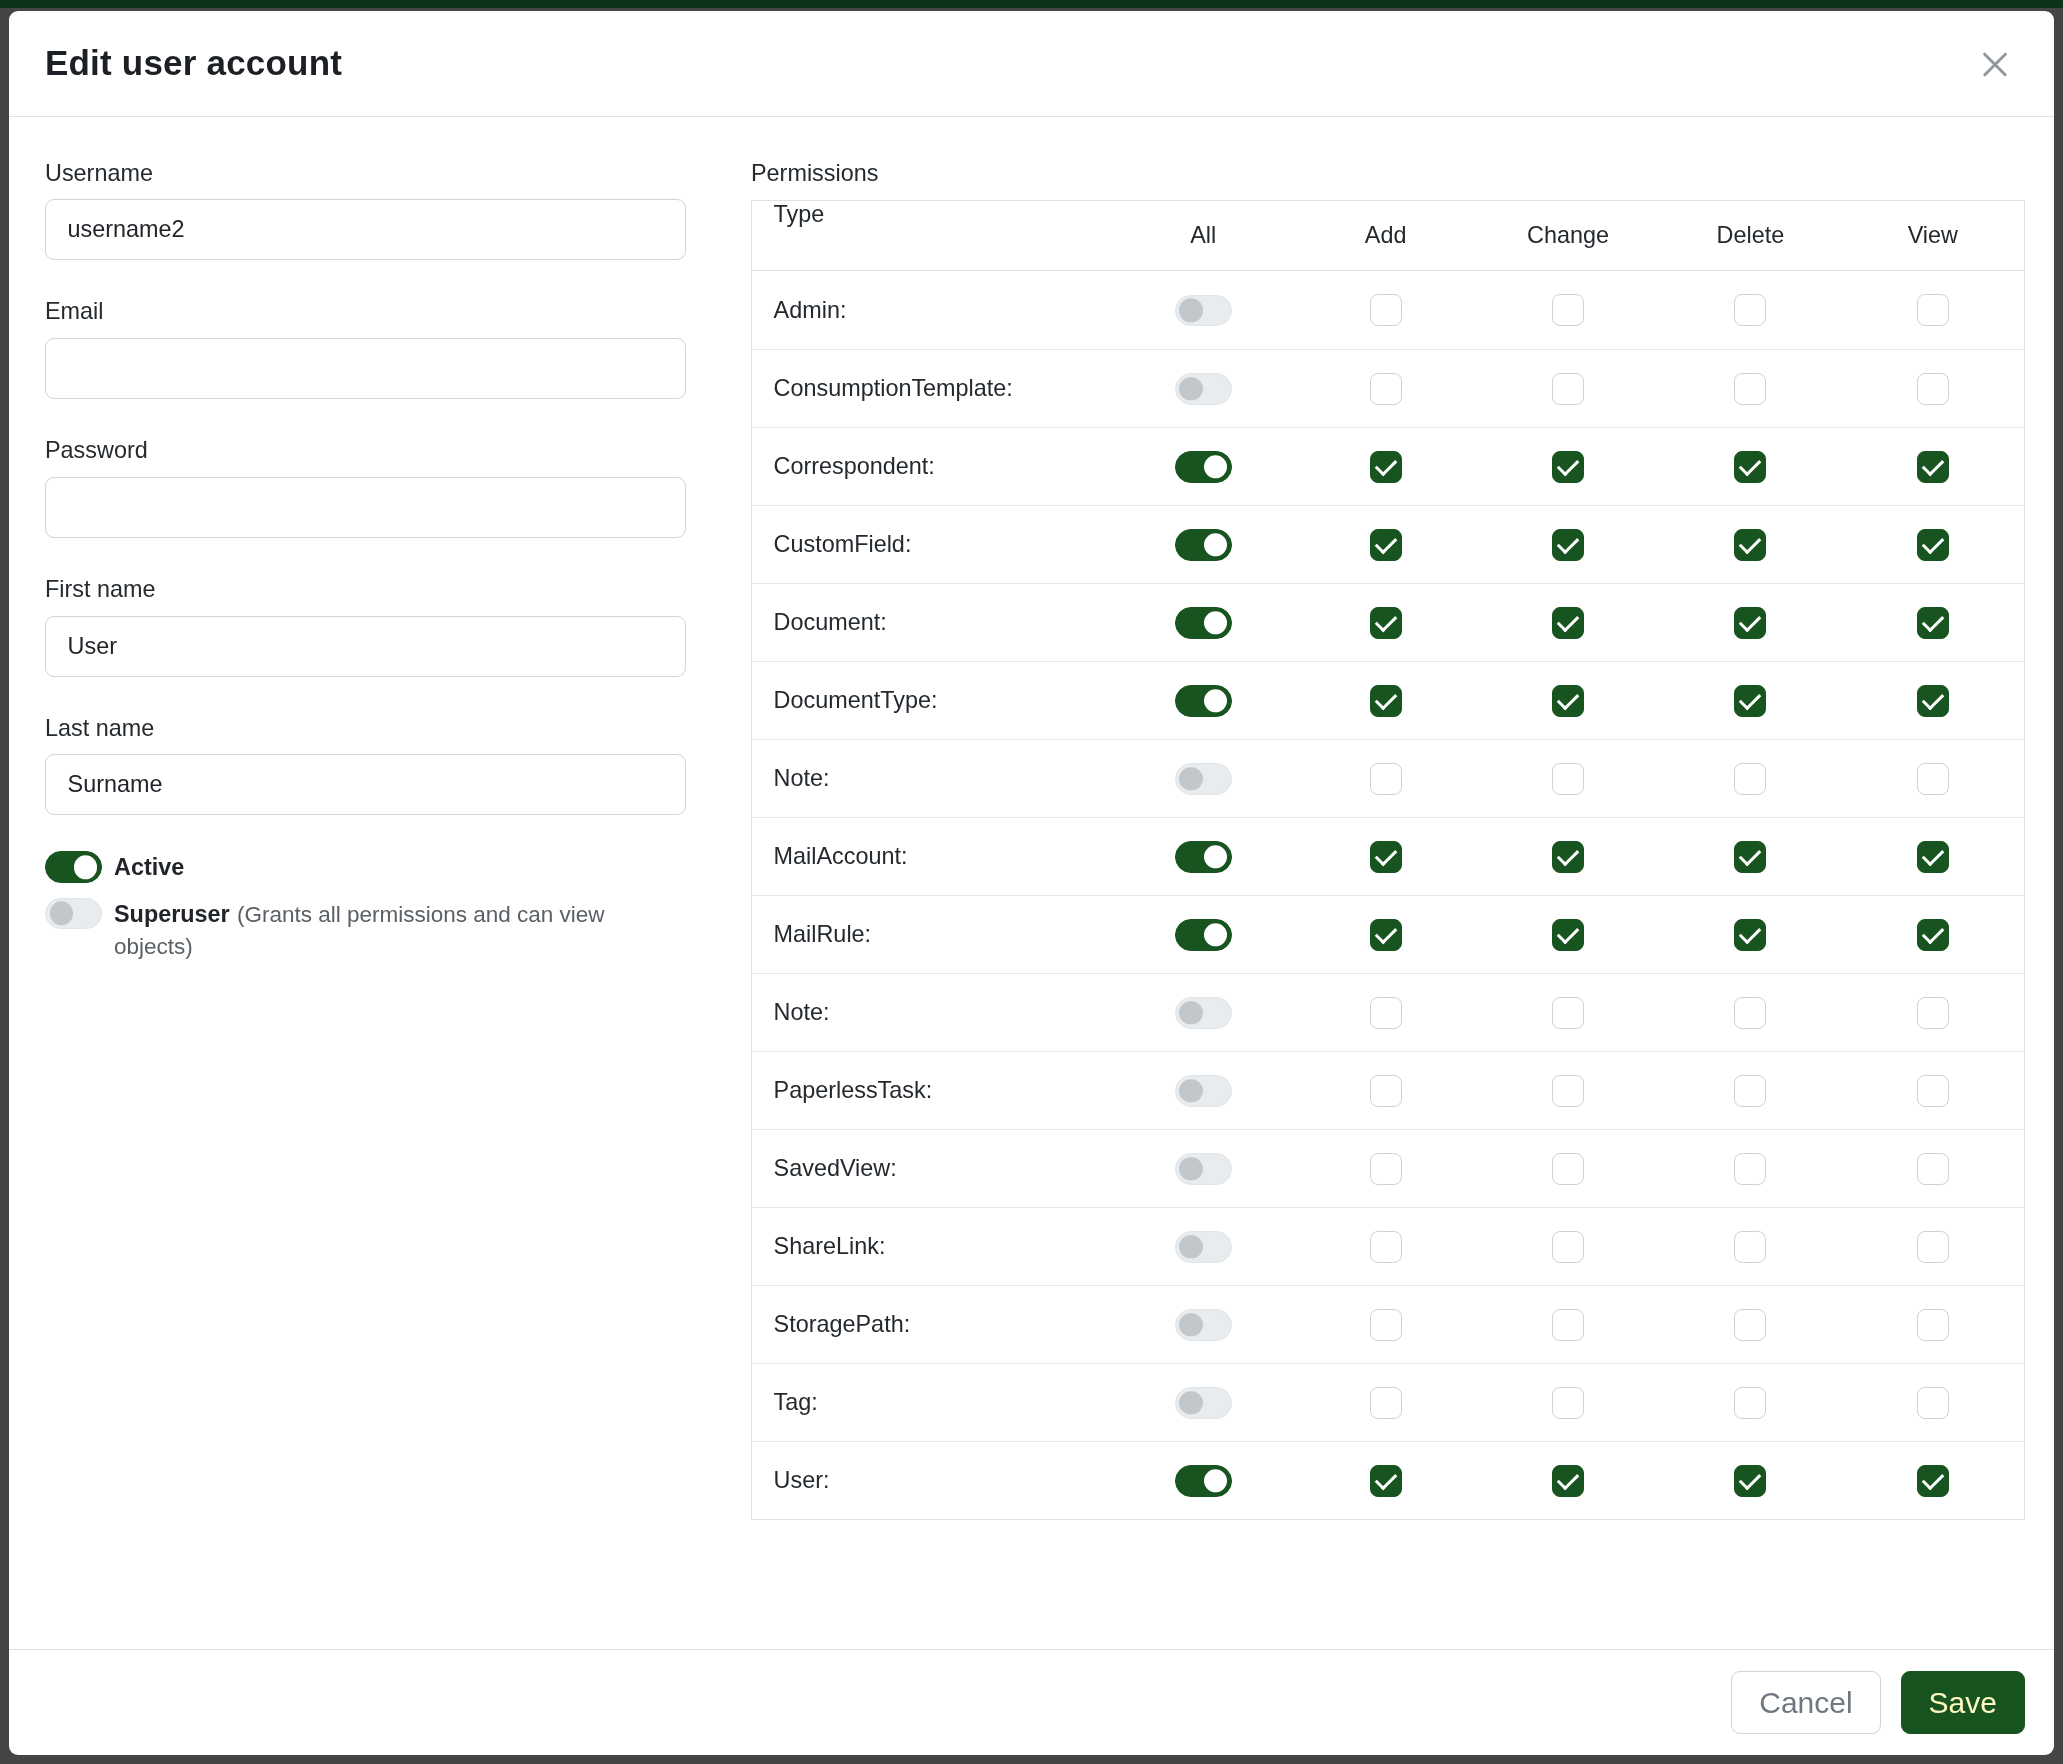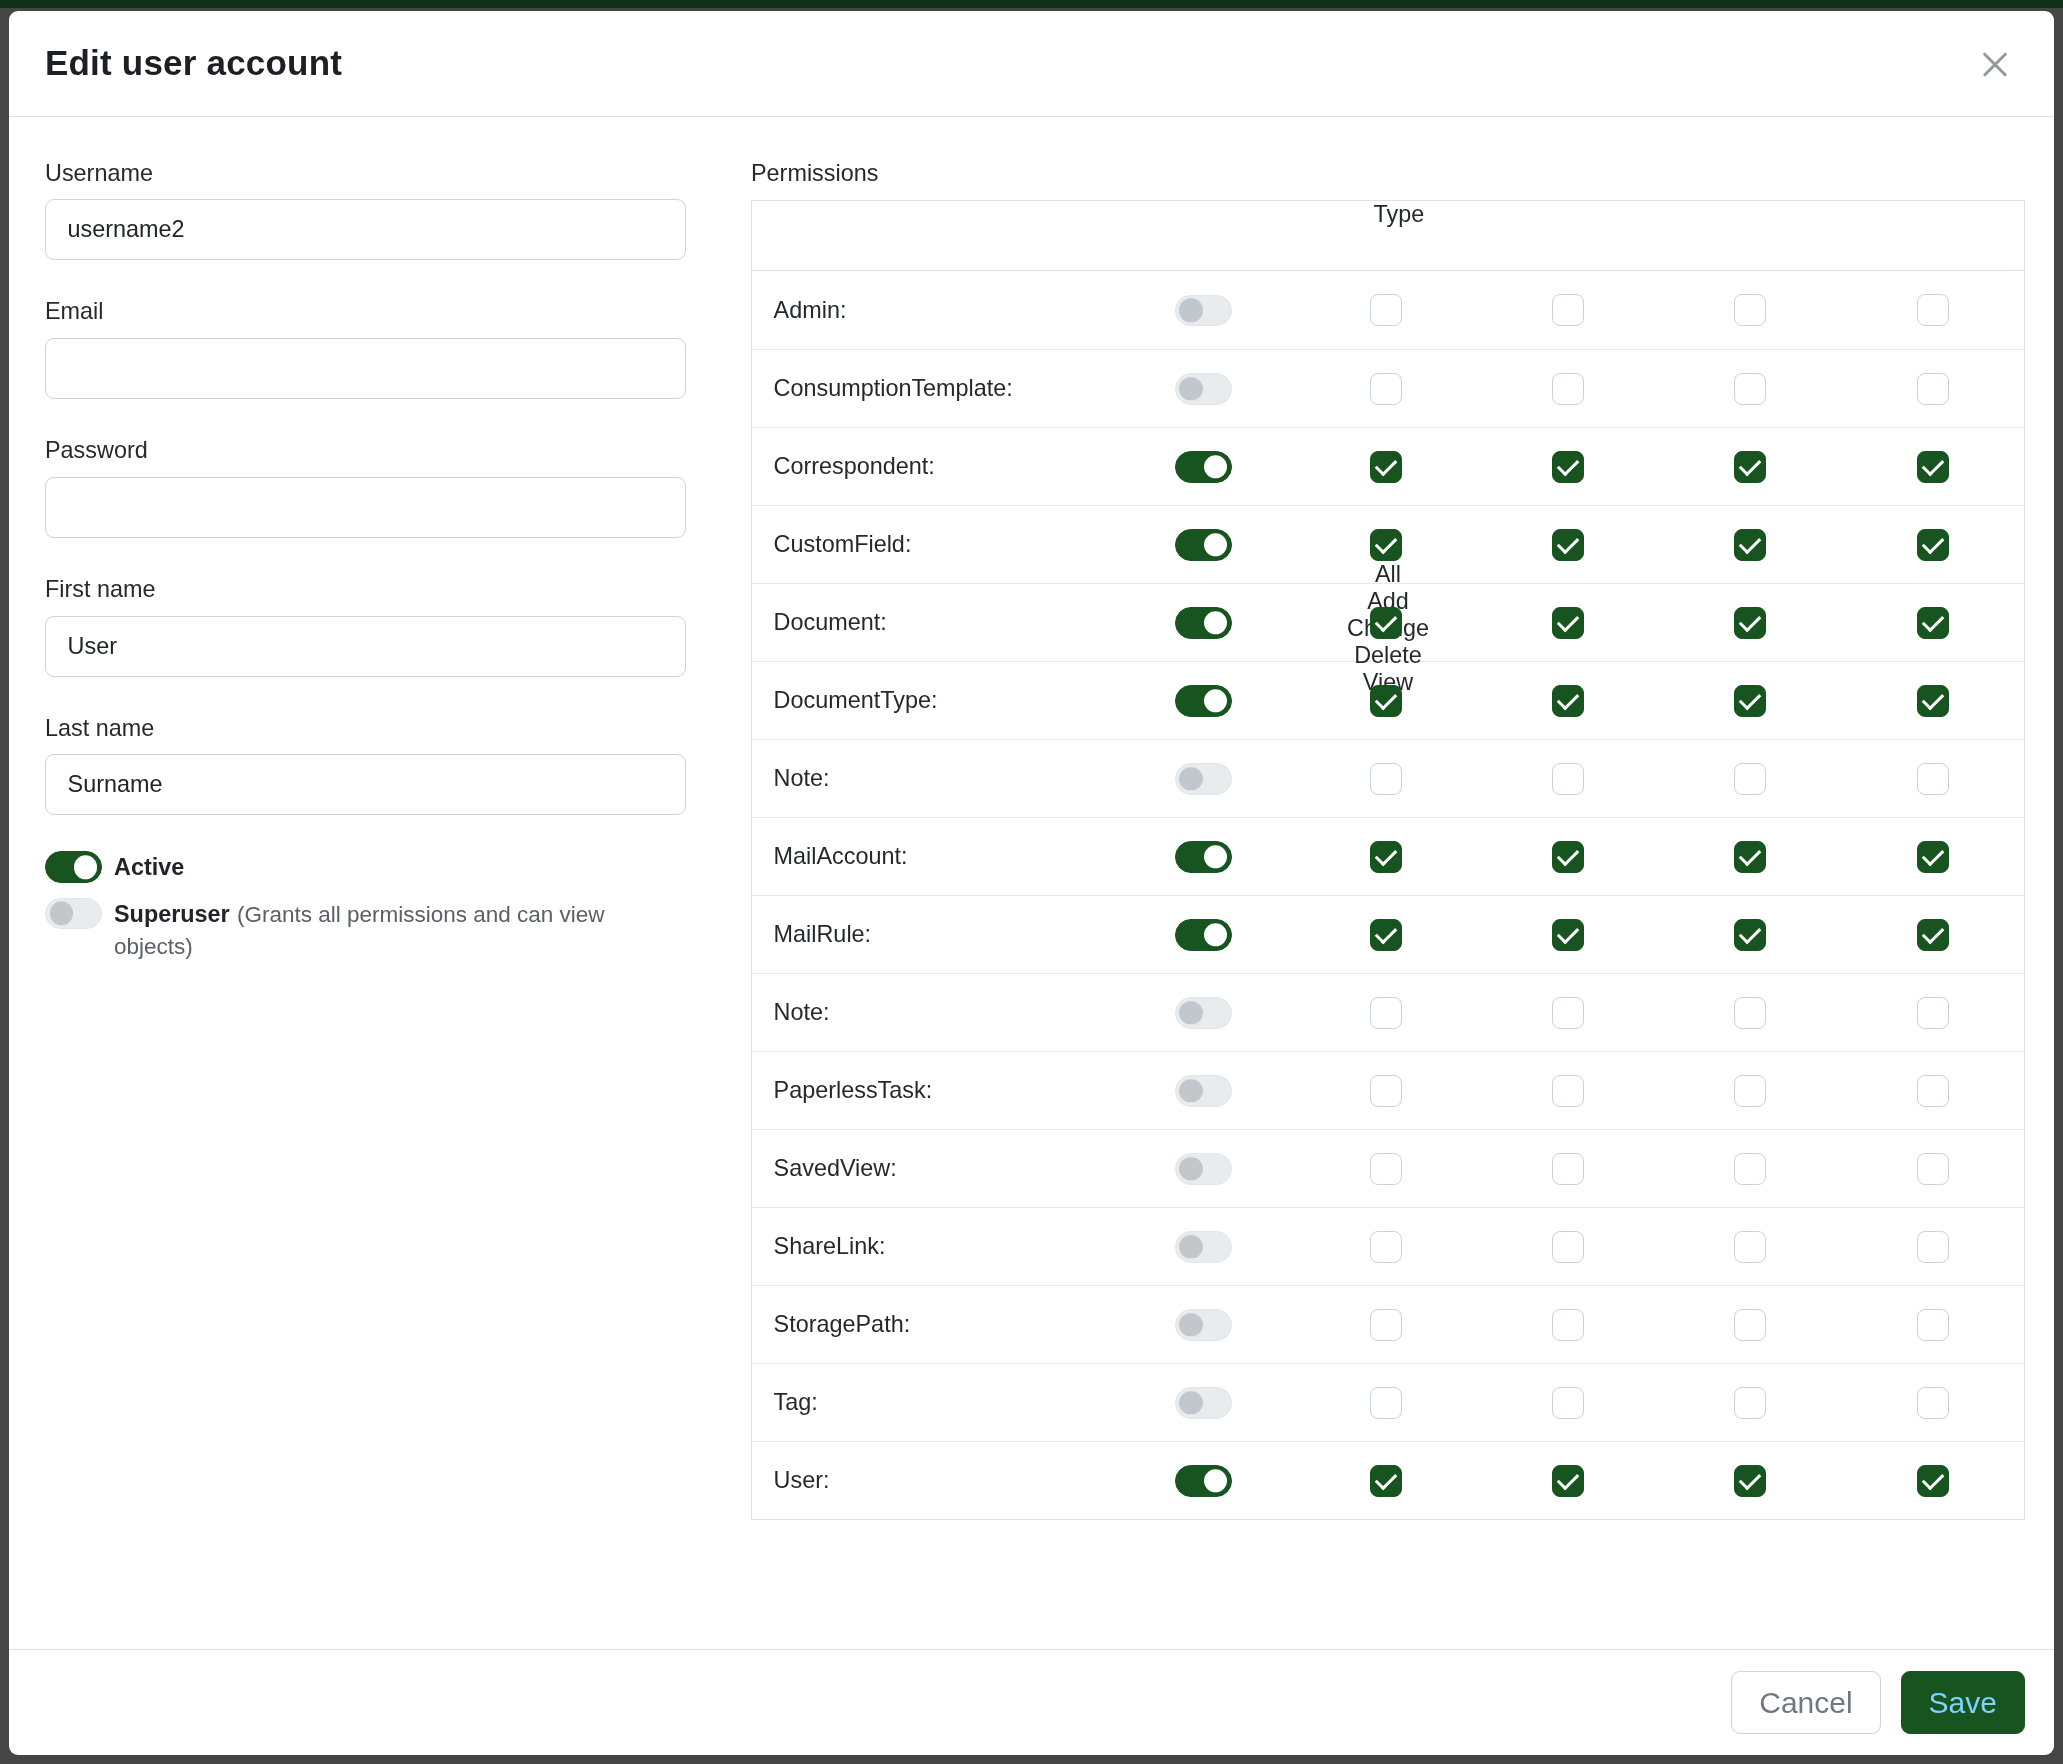--- a/index.html
+++ b/index.html
@@ -101,41 +101,41 @@
   }
   .checkbox.checked{background:var(--accent);border-color:var(--accent);}
   .checkbox.checked::after{
     content:'';position:absolute;left:9px;top:2.7px;width:9px;height:17px;
     border:solid #fff;border-width:0 3.6px 3.6px 0;transform:rotate(45deg);
   }
   
   .perm-label{margin-bottom:12.6px;}
   .perm-table{border:0.9px solid var(--border);}
   .perm-header{
-    display:flex;align-items:center;height:70px;
-    border-bottom:0.9px solid var(--border);font-size:23.4px;color:#24292e;flex-direction:column;
+    display:flex;height:70px;
+    border-bottom:0.9px solid var(--border);font-size:23.4px;color:#24292e;
   }
   .perm-row{
     display:flex;align-items:center;height:78px;font-size:23.4px;color:#24292e;
   }
   .perm-row + .perm-row{border-top:0.9px solid #e5e8ec;}
   .cell.col-type{flex:0 0 360px;padding-left:21.6px;white-space:nowrap;overflow:hidden;}
   .cell.col{flex:1;display:flex;justify-content:center;align-items:center;}
   
   .modal-footer{
     flex:none;border-top:0.9px solid var(--border);
     display:flex;justify-content:flex-end;align-items:center;gap:20px;
     padding:21px 29px;
   }
   .btn{
     height:63px;border-radius:9px;font-family:"Liberation Sans", sans-serif;
     font-size:30px;cursor:pointer;padding:0 27px;
   }
   .btn-cancel{background:#fff;border:0.9px solid var(--input-border);color:#6f7780;}
-  .btn-save{background:var(--accent);border:0.9px solid var(--accent);color:#7dd3fc;}
+  .btn-save{background:var(--accent);border:0.9px solid var(--accent);color:#fef9c3;}
 </style>
 </head>
 <body>
 
 <div class="backdrop">
   <div class="top-strip"></div>
 
   <div class="modal">
 
     <div class="modal-header">

